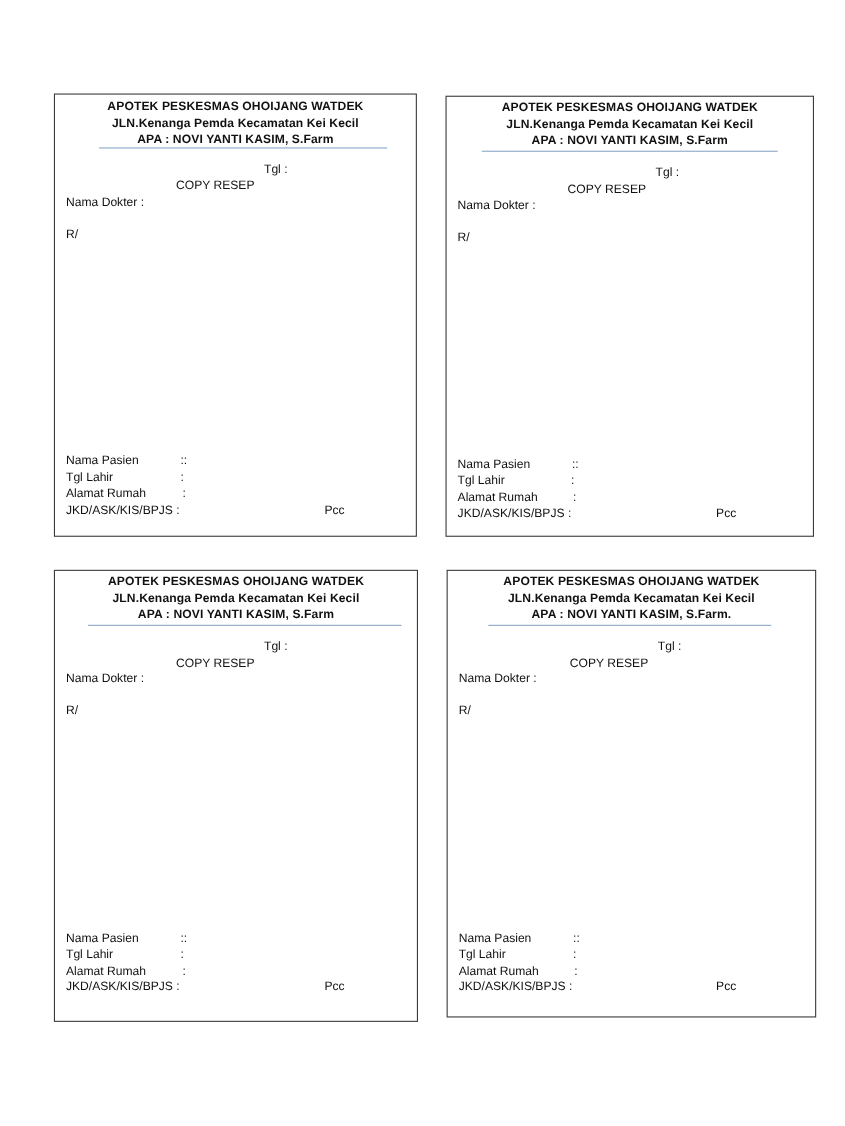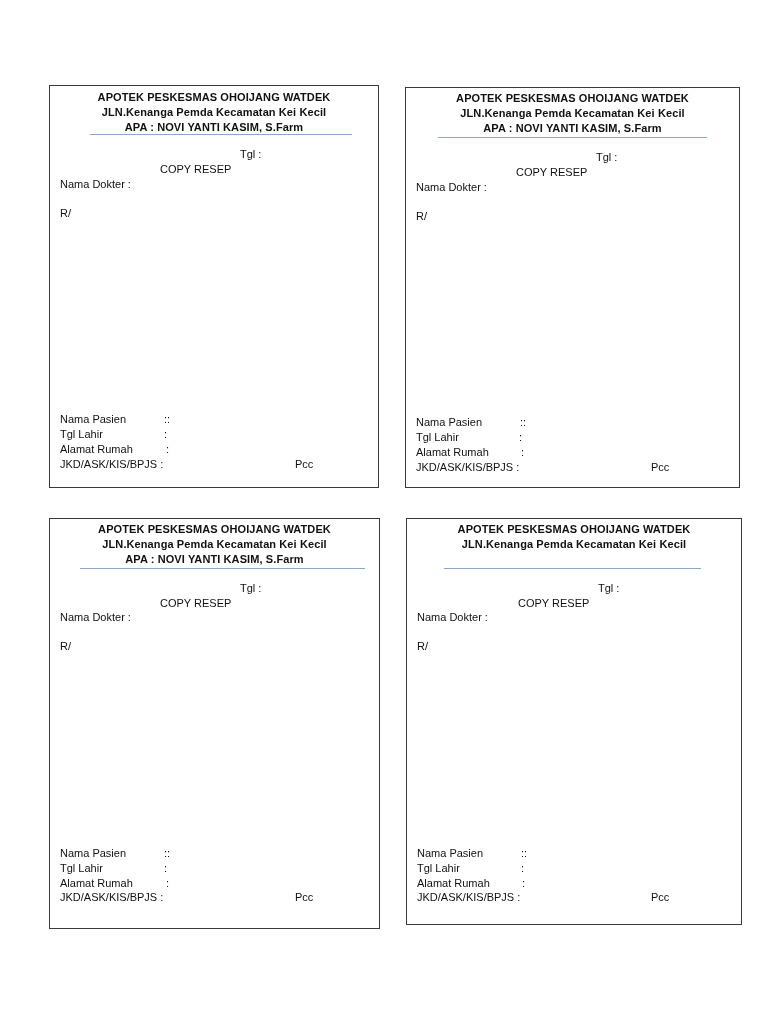--- a/index.html
+++ b/index.html
@@ -82,20 +82,21 @@
   <div class="lbl" style="left:10px; top:358px;">Alamat Rumah</div>
   <div class="lbl" style="left:116px; top:358px;">:</div>
   <div class="lbl" style="left:10px; top:372px;">JKD/ASK/KIS/BPJS :</div>
   <div class="lbl" style="left:245px; top:372px;">Pcc</div>
 </div>
 
 <div class="card" style="left:406px; top:518px; width:336px; height:407px;">
   <div class="hdr" style="top:3px;">
     <div>APOTEK PESKESMAS OHOIJANG WATDEK</div>
     <div>JLN.Kenanga Pemda Kecamatan Kei Kecil</div>
+    <div>APA : NOVI YANTI KASIM, S.Farm.</div>
   </div>
   <div class="divider" style="left:37px; right:40px; top:49px;"></div>
   <div class="lbl" style="left:191px; top:63px;">Tgl :</div>
   <div class="lbl" style="left:111px; top:78px;">COPY RESEP</div>
   <div class="lbl" style="left:10px; top:92px;">Nama Dokter :</div>
   <div class="lbl" style="left:10px; top:121px;">R/</div>
   <div class="lbl" style="left:10px; top:328px;">Nama Pasien</div>
   <div class="lbl" style="left:114px; top:328px;">::</div>
   <div class="lbl" style="left:10px; top:343px;">Tgl Lahir</div>
   <div class="lbl" style="left:114px; top:343px;">:</div>

